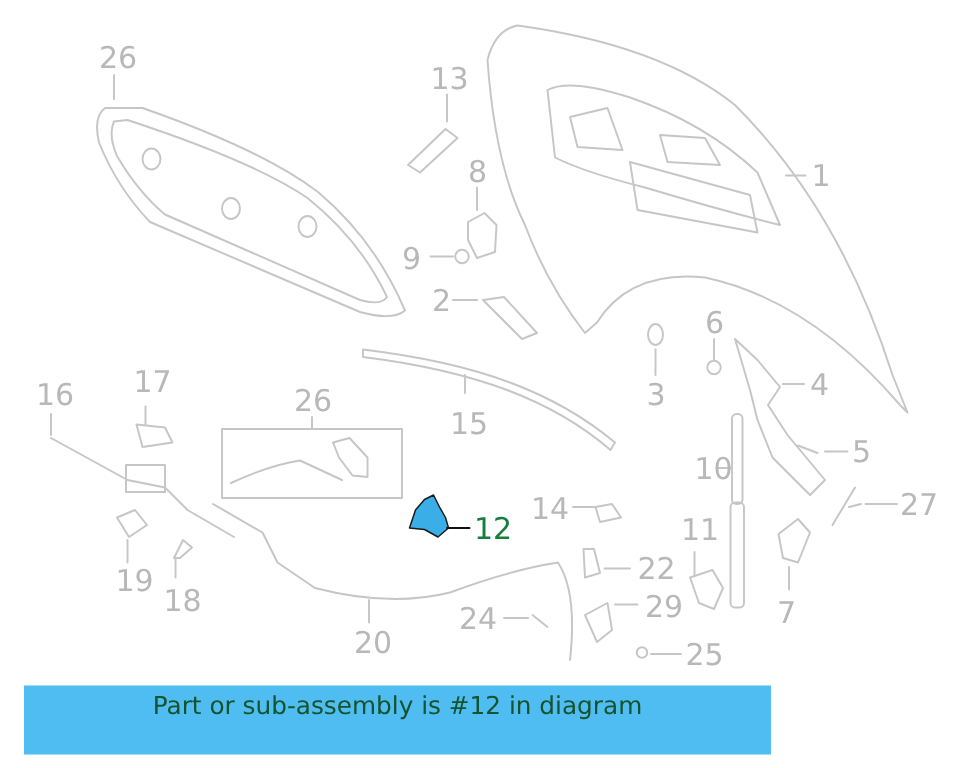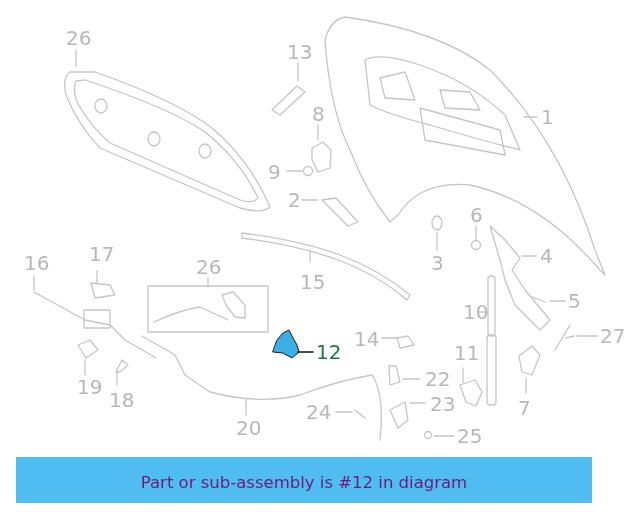--- a/index.html
+++ b/index.html
@@ -1,21 +1,21 @@
 <!DOCTYPE html>
 <html><head>
 <meta charset="utf-8">
 <style>
   html, body { margin:0; padding:0; background:#ffffff; }
   body { width:640px; height:512px; position:relative; overflow:hidden; font-family:"DejaVu Sans", sans-serif; }
   #diagram { position:absolute; left:0; top:0; width:536px; height:450px; }
   .lbl { position:absolute; font-size:20px; color:#b8b8b8; line-height:1; white-space:nowrap; }
   .lbl.hl { color:#15803d; }
-  #banner { position:absolute; left:16px; top:457px; width:576px; height:46px; background:#4fbdf2;
-            text-align:center; color:#701a75; font-size:16.5px; line-height:19px; padding-top:16px; box-sizing:border-box; }
+  #banner { position:absolute; left:16px; top:457px; width:498px; height:46px; background:#4fbdf2;
+            text-align:center; color:#14532d; font-size:16.5px; line-height:19px; padding-top:4px; box-sizing:border-box; }
   #banner div { white-space:nowrap; }
 </style>
 </head>
 <body>
 
 <div id="diagram">
   <svg width="640" height="450" viewBox="0 0 640 450" fill="none" stroke="#c6c6c6" stroke-width="1.3" stroke-linejoin="round" stroke-linecap="round">
 
     <g>
       <path d="M70,72 Q62,78 66,95 Q78,125 100,148 L240,208 Q262,214 270,207 Q250,160 212,128 Q175,100 95,72 Z"></path>
@@ -130,21 +130,21 @@
   <span class="lbl" style="left:541px;top:107px">1</span>
   <span class="lbl" style="left:431px;top:253px">3</span>
   <span class="lbl" style="left:470px;top:205px">6</span>
   <span class="lbl" style="left:540px;top:246px">4</span>
   <span class="lbl" style="left:568px;top:291px">5</span>
   <span class="lbl" style="left:600px;top:326px">27</span>
   <span class="lbl" style="left:463px;top:302px">10</span>
   <span class="lbl" style="left:454px;top:343px">11</span>
   <span class="lbl" style="left:518px;top:398px">7</span>
   <span class="lbl" style="left:425px;top:369px">22</span>
-  <span class="lbl" style="left:430px;top:394px">23</span>
+  <span class="lbl" style="left:430px;top:394px">29</span>
   <span class="lbl" style="left:457px;top:426px">25</span>
   <span class="lbl" style="left:306px;top:402px">24</span>
   <span class="lbl" style="left:354px;top:329px">14</span>
   <span class="lbl" style="left:300px;top:272px">15</span>
   <span class="lbl" style="left:196px;top:257px">26</span>
   <span class="lbl" style="left:24px;top:253px">16</span>
   <span class="lbl" style="left:89px;top:244px">17</span>
   <span class="lbl" style="left:77px;top:377px">19</span>
   <span class="lbl" style="left:109px;top:390px">18</span>
   <span class="lbl" style="left:236px;top:418px">20</span>

